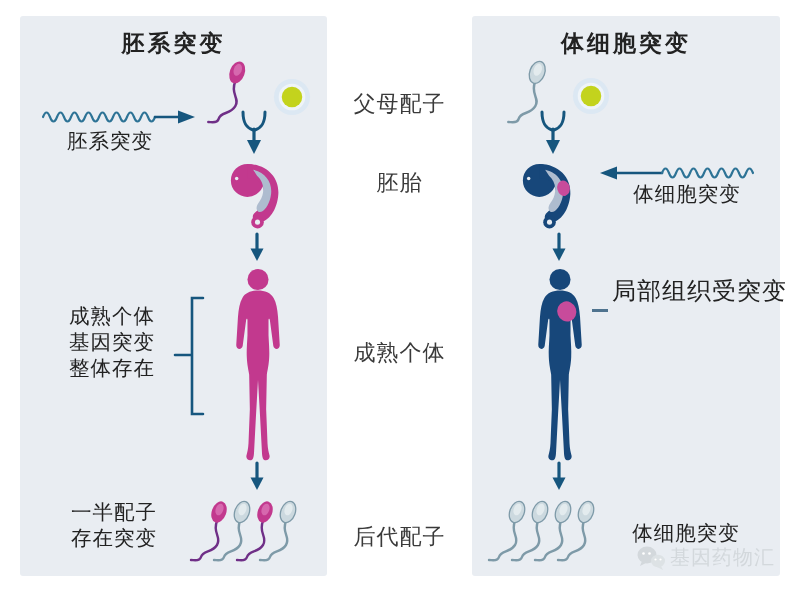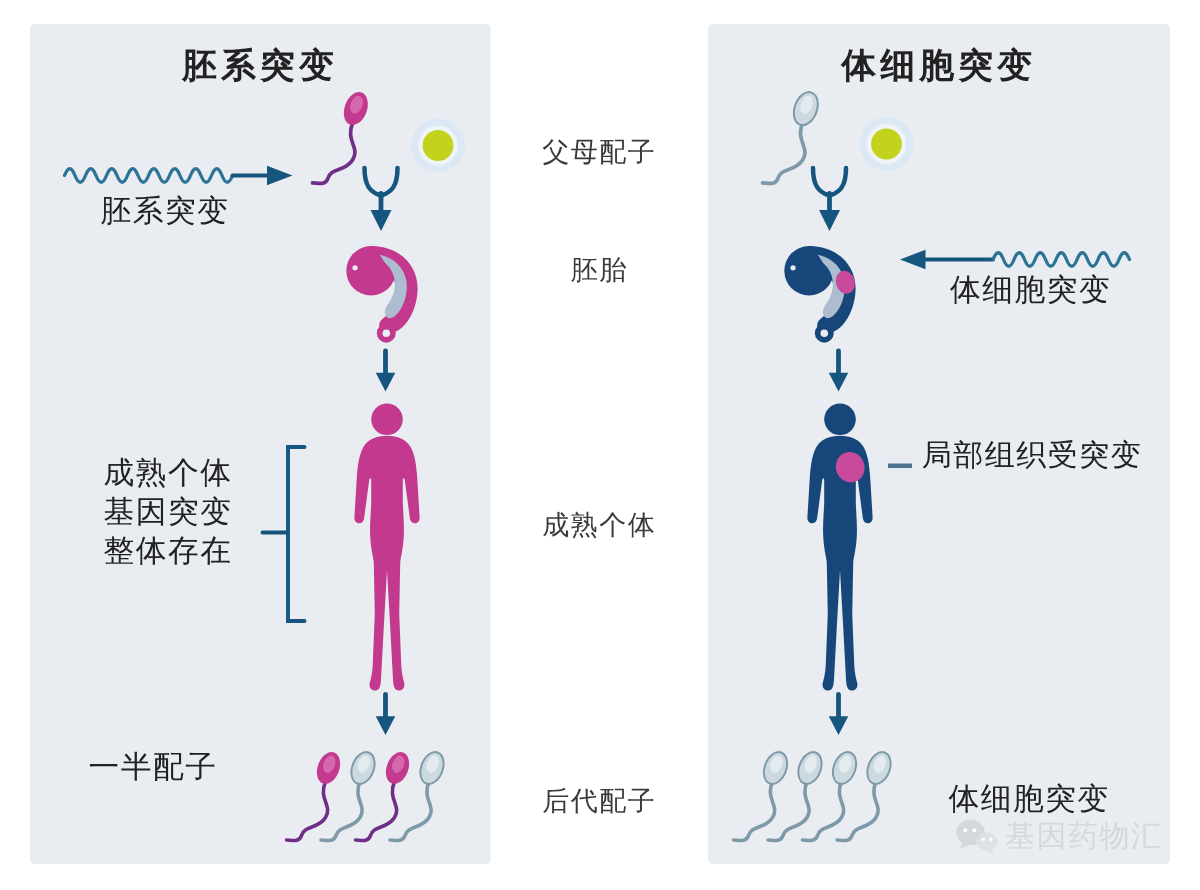--- a/index.html
+++ b/index.html
@@ -4,21 +4,21 @@
 <style>
   html,body{margin:0;padding:0;}
   body{
     width:800px;height:593px;position:relative;overflow:hidden;
     background:var(--page_bg,#fff);
     font-family:"Liberation Sans","DejaVu Sans",sans-serif;
   }
   .abs{position:absolute;}
   .panel{position:absolute;background:var(--panel_bg);border-radius:3px;}
   .t-title{font-weight:bold;font-size:23px;color:var(--text_dark);text-align:center;letter-spacing:3px;}
-  .t-label{font-size:18px;color:var(--label_gray);text-align:center;letter-spacing:1px;}
+  .t-label{font-size:22px;color:var(--label_gray);text-align:center;letter-spacing:1px;}
   .t-note{font-size:20.5px;color:var(--text_dark);text-align:center;line-height:26px;letter-spacing:1px;}
   .t-note div{white-space:nowrap;}
   .watermark{display:flex;align-items:center;gap:4px;color:var(--watermark_gray);
     font-size:20px;letter-spacing:1px;white-space:nowrap;}
   svg{display:block;overflow:visible;}
   
   .f-germ{fill:var(--germline_pink);}
   .f-germ-in{fill:var(--germline_pink_light);}
   .f-som{fill:var(--somatic_navy);}
   .f-grayhead{fill:var(--sperm_gray_fill);stroke:var(--sperm_gray_line);stroke-width:1.3;}
@@ -97,22 +97,23 @@
 <svg class="abs" style="left:224px;top:268px;" width="68" height="197" viewBox="0 0 100 290">
   <circle class="f-germ" cx="50" cy="17" r="15.5"></circle>
   <path class="f-germ" d="M50,33 C40,33 31,36.5 27,44 C23,51 21.5,60 20.5,72 L18,113 C17.5,120 26,121.5 27.5,114.5 L32.5,77 C33,74 34.5,74 34.5,77 L34.5,99 C34,111 33,121 33.5,131 C34,143 36,150 37,157 L38,208 L36,258 C35.7,266 34,272 33,276 C32,281 36,284 40,283 C43.5,282 44,276 44.3,269 L47,218 L50,165 L53,218 L55.7,269 C56,276 56.5,282 60,283 C64,284 68,281 67,276 C66,272 64.3,266 64,258 L62,208 L63,157 C64,150 66,143 66.5,131 C67,121 66,111 65.5,99 L65.5,77 C65.5,74 67,74 67.5,77 L72.5,114.5 C74,121.5 82.5,120 82,113 L79.5,72 C78.5,60 77,51 73,44 C69,36.5 60,33 50,33 Z"></path>
 </svg>
 
 <svg class="abs" style="left:248px;top:463px;" width="18" height="28" viewBox="0 0 18 28">
   <path class="sk-navy" stroke-width="3.2" d="M9,0 V16"></path>
   <polygon class="f-navy" points="9,27 2.5,14.5 15.5,14.5"></polygon>
 </svg>
 
-<div class="abs t-note" style="left:52px;top:499px;width:100px;">
+<div class="abs t-note" style="left:64px;top:499px;width:100px;">
   <div>一半配子</div>
+  <div>存在突变</div>
 </div>
 
 <svg class="abs" style="left:190px;top:500px;" width="44" height="62" viewBox="0 0 44 62">
   <path class="sk-purple" d="M27,21 C22,33 32,37 27,45 C22,53 13,50 11,57 C9.5,62 4,60 1,60"></path>
   <ellipse class="f-germ" cx="29" cy="12" rx="7.2" ry="11" transform="rotate(20 29 12)"></ellipse>
   <ellipse class="f-germ-in" cx="29.5" cy="9.5" rx="3.8" ry="6" transform="rotate(20 29.5 9.5)"></ellipse>
 </svg>
 <svg class="abs" style="left:213px;top:500px;" width="44" height="62" viewBox="0 0 44 62">
   <path class="sk-gray" d="M27,21 C22,33 32,37 27,45 C22,53 13,50 11,57 C9.5,62 4,60 1,60"></path>
   <ellipse class="f-grayhead" cx="29" cy="12" rx="7.2" ry="11" transform="rotate(20 29 12)"></ellipse>
@@ -179,21 +180,21 @@
   <polygon class="f-navy" points="9,27 2.5,14.5 15.5,14.5"></polygon>
 </svg>
 
 <svg class="abs" style="left:526px;top:268px;" width="68" height="197" viewBox="0 0 100 290">
   <circle class="f-som" cx="50" cy="17" r="15.5"></circle>
   <path class="f-som" d="M50,33 C40,33 31,36.5 27,44 C23,51 21.5,60 20.5,72 L18,113 C17.5,120 26,121.5 27.5,114.5 L32.5,77 C33,74 34.5,74 34.5,77 L34.5,99 C34,111 33,121 33.5,131 C34,143 36,150 37,157 L38,208 L36,258 C35.7,266 34,272 33,276 C32,281 36,284 40,283 C43.5,282 44,276 44.3,269 L47,218 L50,165 L53,218 L55.7,269 C56,276 56.5,282 60,283 C64,284 68,281 67,276 C66,272 64.3,266 64,258 L62,208 L63,157 C64,150 66,143 66.5,131 C67,121 66,111 65.5,99 L65.5,77 C65.5,74 67,74 67.5,77 L72.5,114.5 C74,121.5 82.5,120 82,113 L79.5,72 C78.5,60 77,51 73,44 C69,36.5 60,33 50,33 Z"></path>
   <ellipse class="f-spot" cx="60" cy="64" rx="14" ry="15" transform="rotate(-20 60 64)"></ellipse>
 </svg>
 
 <div class="dash" style="left:592px;top:309px;width:16px;height:3px;"></div>
-<div class="abs t-note" style="left:612px;top:291px;width:152px;font-size:20px;">
+<div class="abs t-note" style="left:612px;top:278px;width:152px;font-size:24px;">
   <div>局部组织受突变</div>
 </div>
 
 <svg class="abs" style="left:550px;top:463px;" width="18" height="28" viewBox="0 0 18 28">
   <path class="sk-navy" stroke-width="3.2" d="M9,0 V16"></path>
   <polygon class="f-navy" points="9,27 2.5,14.5 15.5,14.5"></polygon>
 </svg>
 
 <svg class="abs" style="left:488px;top:500px;" width="44" height="62" viewBox="0 0 44 62">
   <path class="sk-gray" d="M27,21 C22,33 32,37 27,45 C22,53 13,50 11,57 C9.5,62 4,60 1,60"></path>

